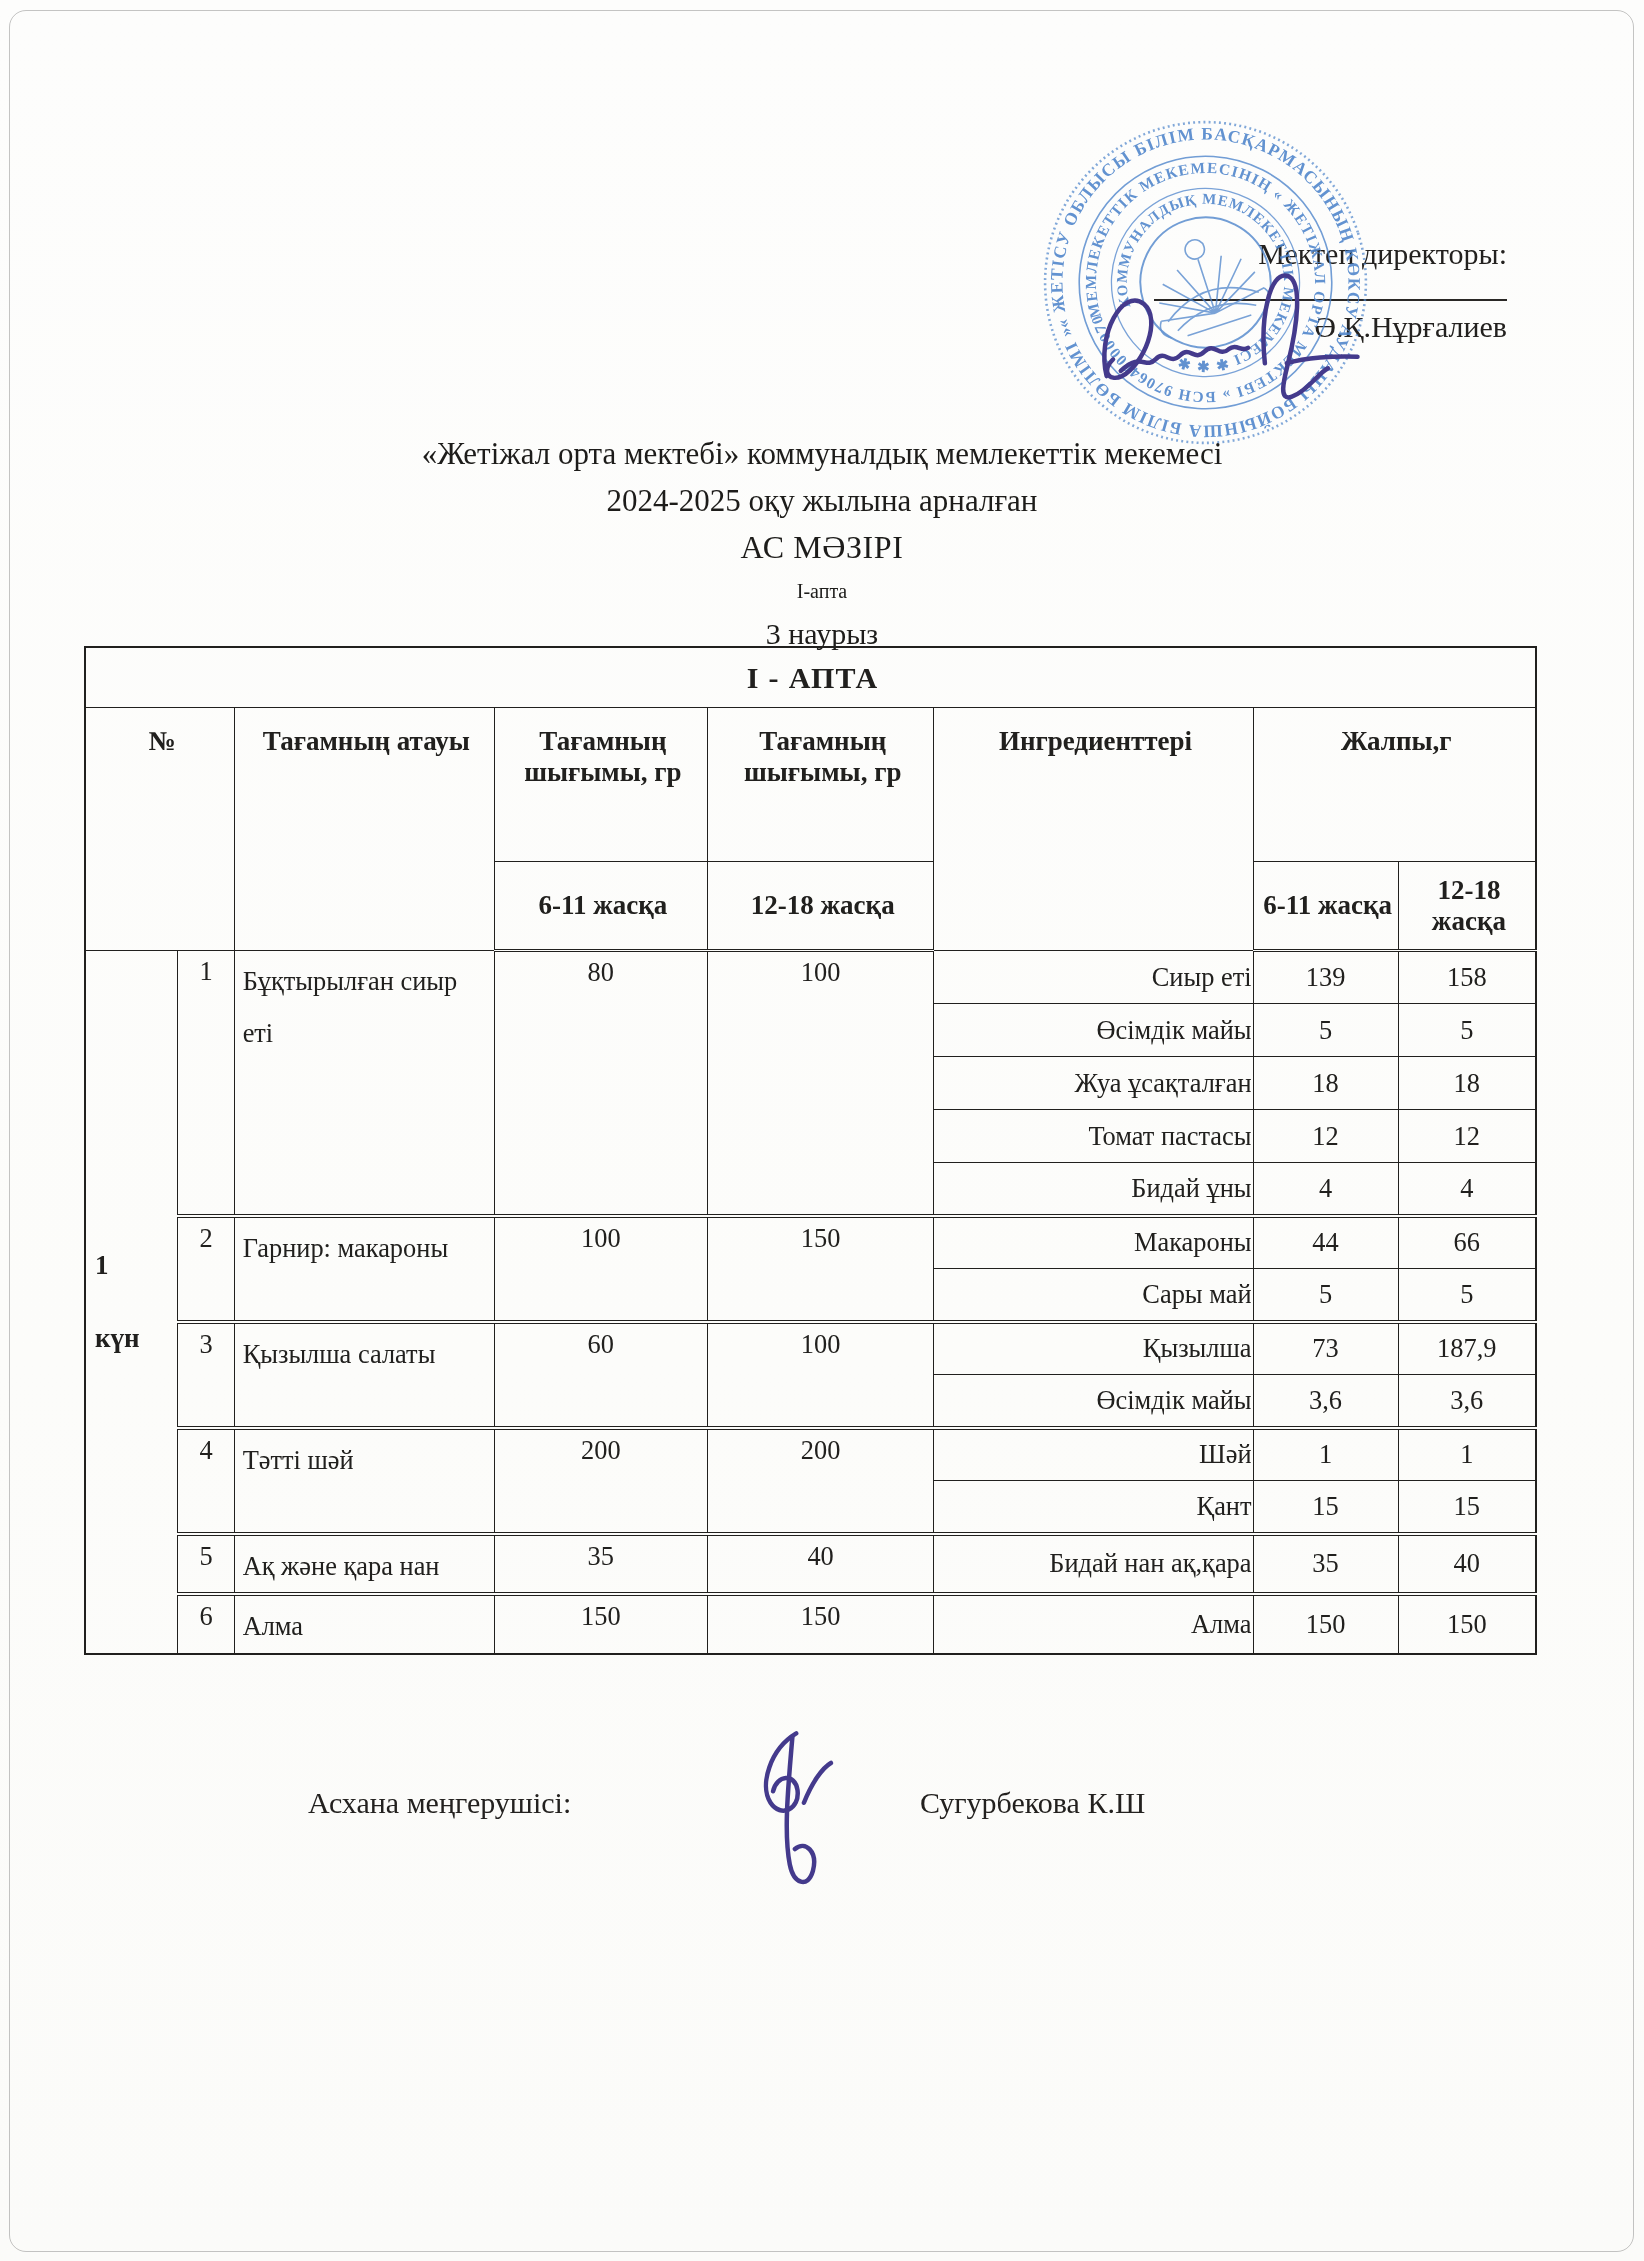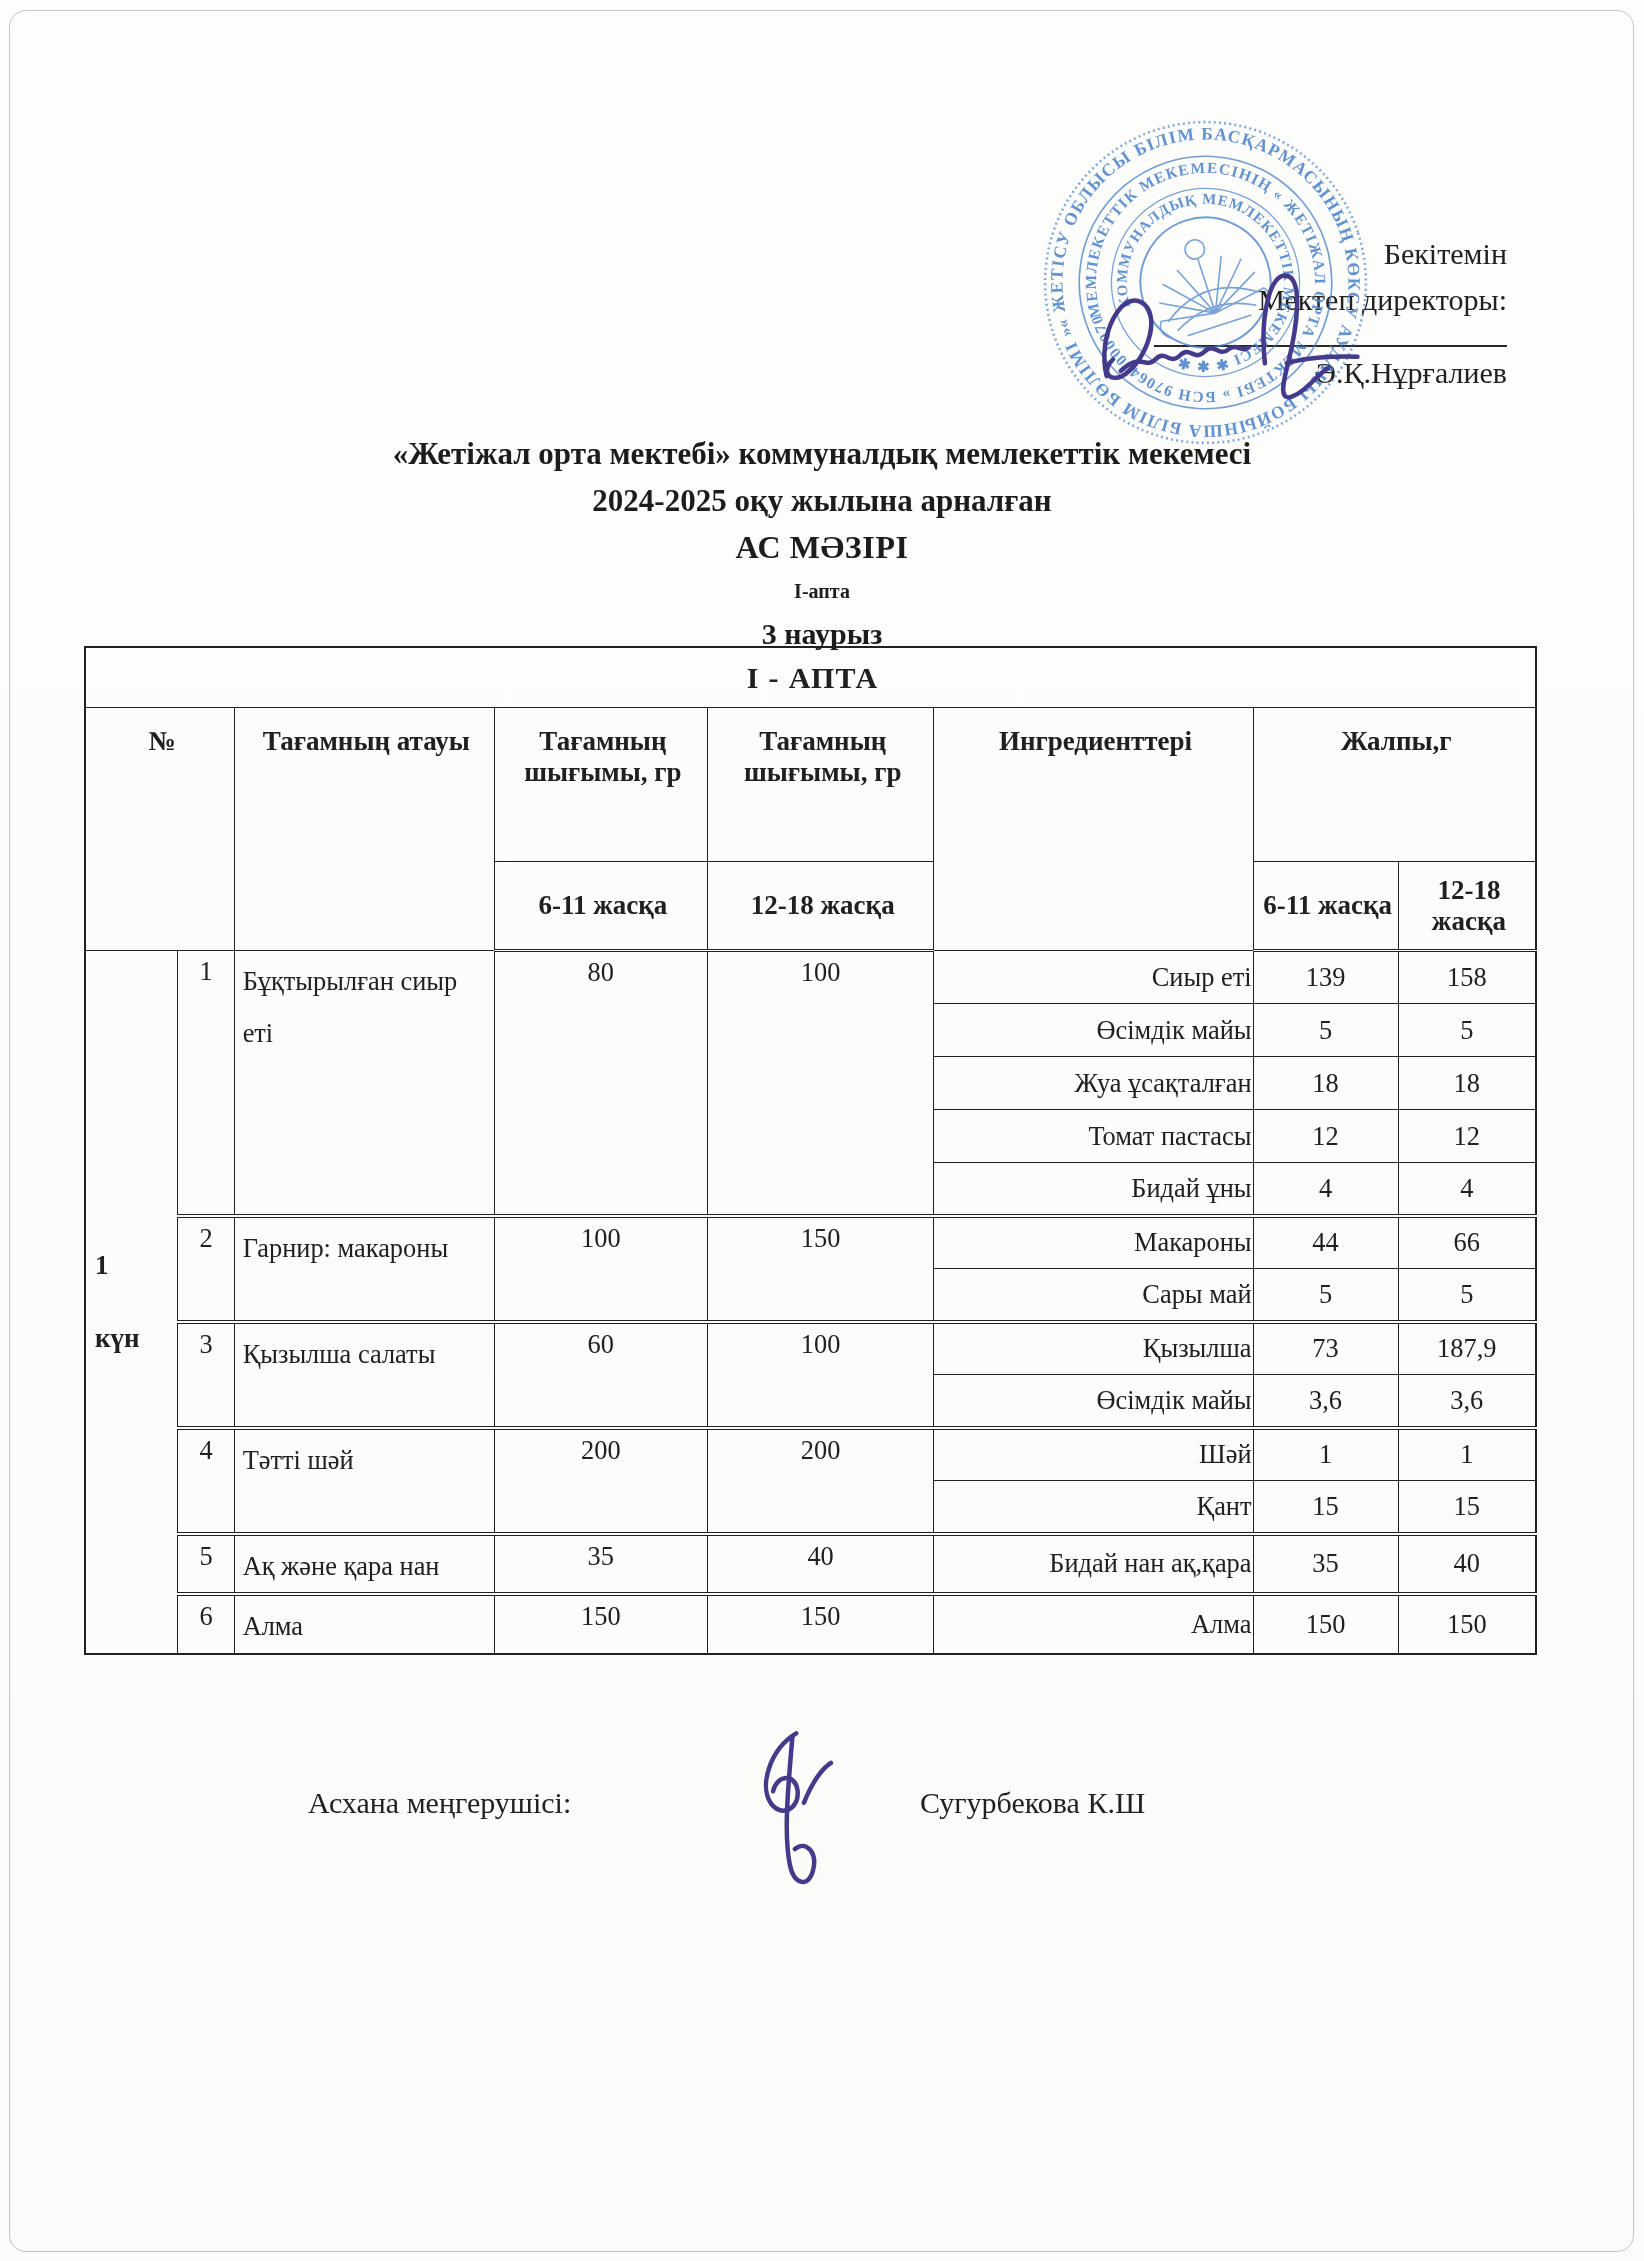--- a/index.html
+++ b/index.html
@@ -22,21 +22,21 @@
     margin:22px 0 2.6px auto;width:353px;border-bottom:2.6px solid #2a2826;height:0;
   }
 
   
   .stamp{position:absolute;left:1038px;top:115px;width:335px;height:335px;color:#4d84cb;opacity:.88;}
   .stamp svg{width:100%;height:100%;}
   .dir-sign{position:absolute;left:1082px;top:250px;width:322px;height:193px;color:#443a8c;}
   .dir-sign svg{width:100%;height:100%;}
 
   
-  .titleblock{position:absolute;left:0;top:430px;width:100%;text-align:center;font-weight:bold;color:#1d1c1a;}
+  .titleblock{position:absolute;left:0;top:430px;width:100%;text-align:center;font-weight:normal;color:#1d1c1a;}
   .titleblock .t1{font-size:31px;line-height:48px;}
   .titleblock .t2{font-size:31px;line-height:46px;}
   .titleblock .t3{font-size:32px;line-height:46px;letter-spacing:0.6px;}
   .titleblock .t4{font-size:20px;line-height:43px;}
   .titleblock .t5{font-size:30px;line-height:41px;}
 
   
   .tablewrap{position:absolute;left:84px;top:646px;width:1453px;}
   table.menu{
     border-collapse:collapse;width:100%;table-layout:fixed;
@@ -67,21 +67,20 @@
   .foot-sign{position:absolute;left:714px;top:1706px;width:167px;height:200px;color:#443a8c;}
   .foot-sign svg{width:100%;height:100%;}
 </style>
 </head>
 <body style="--stamp-ink: #4d84cb; --pen-ink: #443a8c; --text-ink: #1e1d1b;">
 
 <div class="page">
   <div class="scan-frame"></div>
 
   <div class="approval">
-    <div>Бекітемін</div>
     <div>Мектеп директоры:</div>
     <div class="sig-underline"></div>
     <div>Ә.Қ.Нұрғалиев</div>
   </div>
 
   <div class="stamp">
     <svg viewBox="0 0 520 520" fill="none">
       <g transform="rotate(-18 260 260)" stroke="currentColor" fill="currentColor">
         <circle cx="260" cy="260" r="249" fill="none" stroke-width="4" stroke-dasharray="3 5" opacity=".8"></circle>
         <circle cx="260" cy="260" r="196" fill="none" stroke-width="2.5" opacity=".9"></circle>

